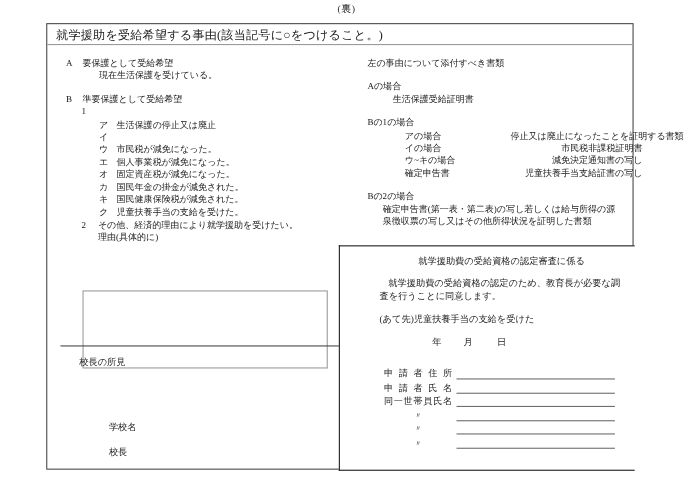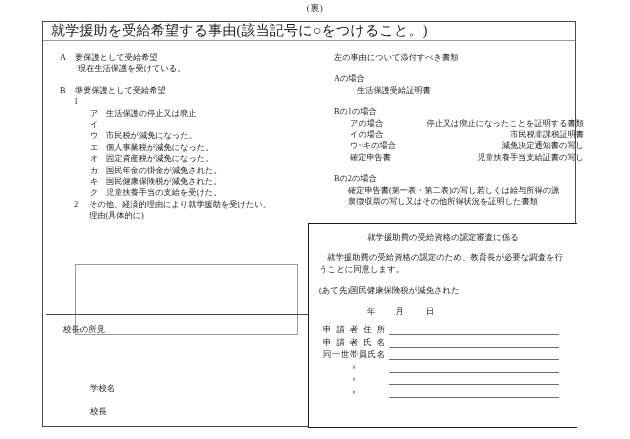--- a/index.html
+++ b/index.html
@@ -48,21 +48,21 @@
     left: 0;
     top: 0;
     width: 100%;
     height: 19px;
     box-sizing: border-box;
     border-bottom: 1px solid #9a9a9a;
     display: flex;
     align-items: center;
   }
   .form-title-text {
-    font-size: 14px;
+    font-size: 11px;
     padding-left: 8px;
     letter-spacing: 0.2px;
     white-space: nowrap;
   }
 
   
   .body-upper {
     position: absolute;
     left: 0;
     top: 19px;
@@ -93,21 +93,21 @@
   }
   .rl-row { white-space: nowrap; display: flex; }
   .rl-mark {
     display: inline-block;
     flex: 0 0 auto;
     text-align: left;
   }
   .rl-text { display: inline-block; }
 
   .lvl-a .rl-mark { width: 15px; margin-left: 0px; }
-  .lvl-a-sub { margin-left: 18px; }
+  .lvl-a-sub { margin-left: 30px; }
   .lvl-1 .rl-mark { width: 15px; margin-left: 14px; }
   .lvl-kana .rl-mark { width: 16px; margin-left: 30px; }
   .lvl-1-sub { margin-left: 29px; }
   .gap-row { height: 10px; }
 
   
   .reason-freebox {
     position: absolute;
     left: 32px;
     top: 223px;
@@ -123,38 +123,39 @@
     position: absolute;
     left: 25px;
     top: 11px;
     width: 250px;
     font-size: 8.2px;
     line-height: 11.4px;
   }
   .docs-head { white-space: nowrap; }
   .docs-group-label { white-space: nowrap; }
   .docs-item-plain { margin-left: 23px; white-space: nowrap; }
-  .docs-pair { display: flex; margin-left: 16px; white-space: nowrap; }
+  .docs-pair { display: flex; margin-left: 34px; white-space: nowrap; gap: 36px; }
   .docs-pair-case { flex: 0 0 60px; }
   .docs-pair-doc { flex: 1 1 auto; text-align: right; }
   .docs-cont { margin-left: 14px; white-space: nowrap; }
   .gap-sm { height: 10px; }
 
   
   .consent-box {
     position: absolute;
     left: 265px;
     top: 201px;
     width: 269px;
     height: 205px;
     box-sizing: border-box;
     border: 1.3px solid #1d1d1d;
     border-right: none;
     background: #fff;
     overflow: hidden;
+    padding-left: 26px;
   }
   .consent-title {
     margin-top: 8px;
     text-align: center;
     font-size: 8.4px;
     line-height: 11.5px;
   }
   .consent-body {
     margin: 8px 10px 0 10px;
     font-size: 8.4px;
@@ -170,21 +171,21 @@
     margin: 10px 0 0 0;
     font-size: 8.4px;
     padding-left: 58px;
     letter-spacing: 0.3px;
   }
   .consent-date span { display: inline-block; }
   .dt-y { width: 26px; }
   .dt-m { width: 28px; }
 
   .sig-block {
-    margin: 6px 0 0 14px;
+    margin: 16px 0 0 14px;
   }
   .sig-row {
     display: flex;
     align-items: flex-end;
     height: 12.6px;
   }
   .sig-label {
     flex: 0 0 62px;
     font-size: 8.3px;
     white-space: nowrap;
@@ -201,21 +202,21 @@
   .sig-line {
     flex: 1 1 auto;
     border-bottom: 0.9px solid #6e6e6e;
     height: 9px;
     margin-right: 18px;
   }
 
   
   .principal-section {
     position: absolute;
-    left: 3px;
+    left: 12px;
     top: 292px;
     width: 266px;
     height: 114px;
     border-top: 1.2px solid #4a4a4a;
     box-sizing: border-box;
     text-align: right;
   }
   .principal-title {
     position: absolute;
     left: 17px;
@@ -362,21 +363,21 @@
     <div class="principal-name">校長</div>
   </div>
 
   <div class="consent-box">
     <div class="consent-title">
       <div>就学援助費の受給資格の認定審査に係る</div>
     </div>
 
     <div class="consent-body">就学援助費の受給資格の認定のため、教育長が必要な調査を行うことに同意します。</div>
 
-    <div class="consent-addressee">(あて先)国民健康保険税が減免された</div>
+    <div class="consent-addressee">(あて先)児童扶養手当の支給を受けた</div>
 
     <div class="consent-date">
       <span class="dt-y">年</span>
       <span class="dt-m">月</span>
       <span>日</span>
     </div>
 
     <div class="sig-block">
       <div class="sig-row">
         <span class="sig-label">申請者住所</span>

